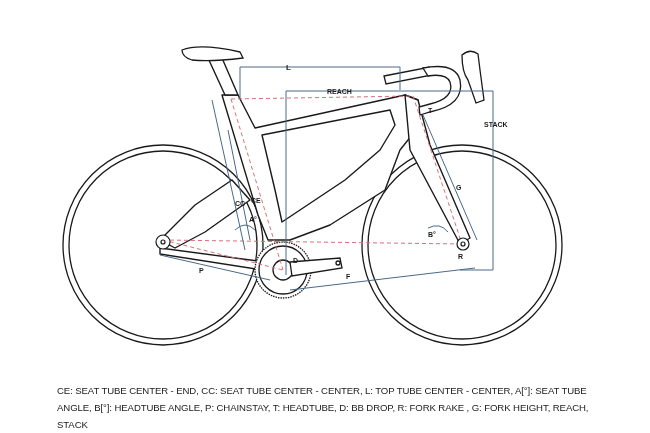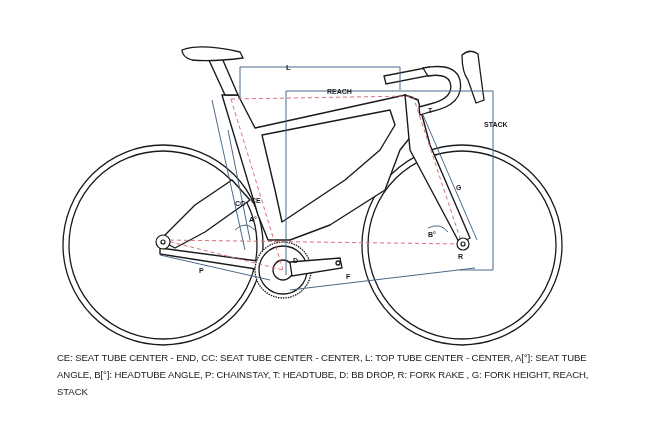--- a/index.html
+++ b/index.html
@@ -1,19 +1,19 @@
 <!DOCTYPE html>
 <html><head>
 <meta charset="utf-8">
 <style>
   html, body { margin: 0; padding: 0; background: #ffffff; }
   body { width: 650px; height: 433px; position: relative; overflow: hidden; font-family: "Liberation Sans", sans-serif; }
   #diagram { position: absolute; left: 0; top: 0; width: 650px; height: 360px; }
   .legend {
-    position: absolute; left: 57px; top: 349px; width: 560px;
+    position: absolute; left: 57px; top: 382px; width: 560px;
     font-family: "Liberation Sans", sans-serif; font-size: 9.6px; line-height: 17px;
     color: #1a1a1a; letter-spacing: -0.1px;
   }
   .lbl { font-family: "Liberation Sans", sans-serif; font-weight: bold; fill: #1a1a1a; }
 </style>
 </head>
 <body>
 
 <svg id="diagram" viewBox="0 0 650 360" xmlns="http://www.w3.org/2000/svg">
 

